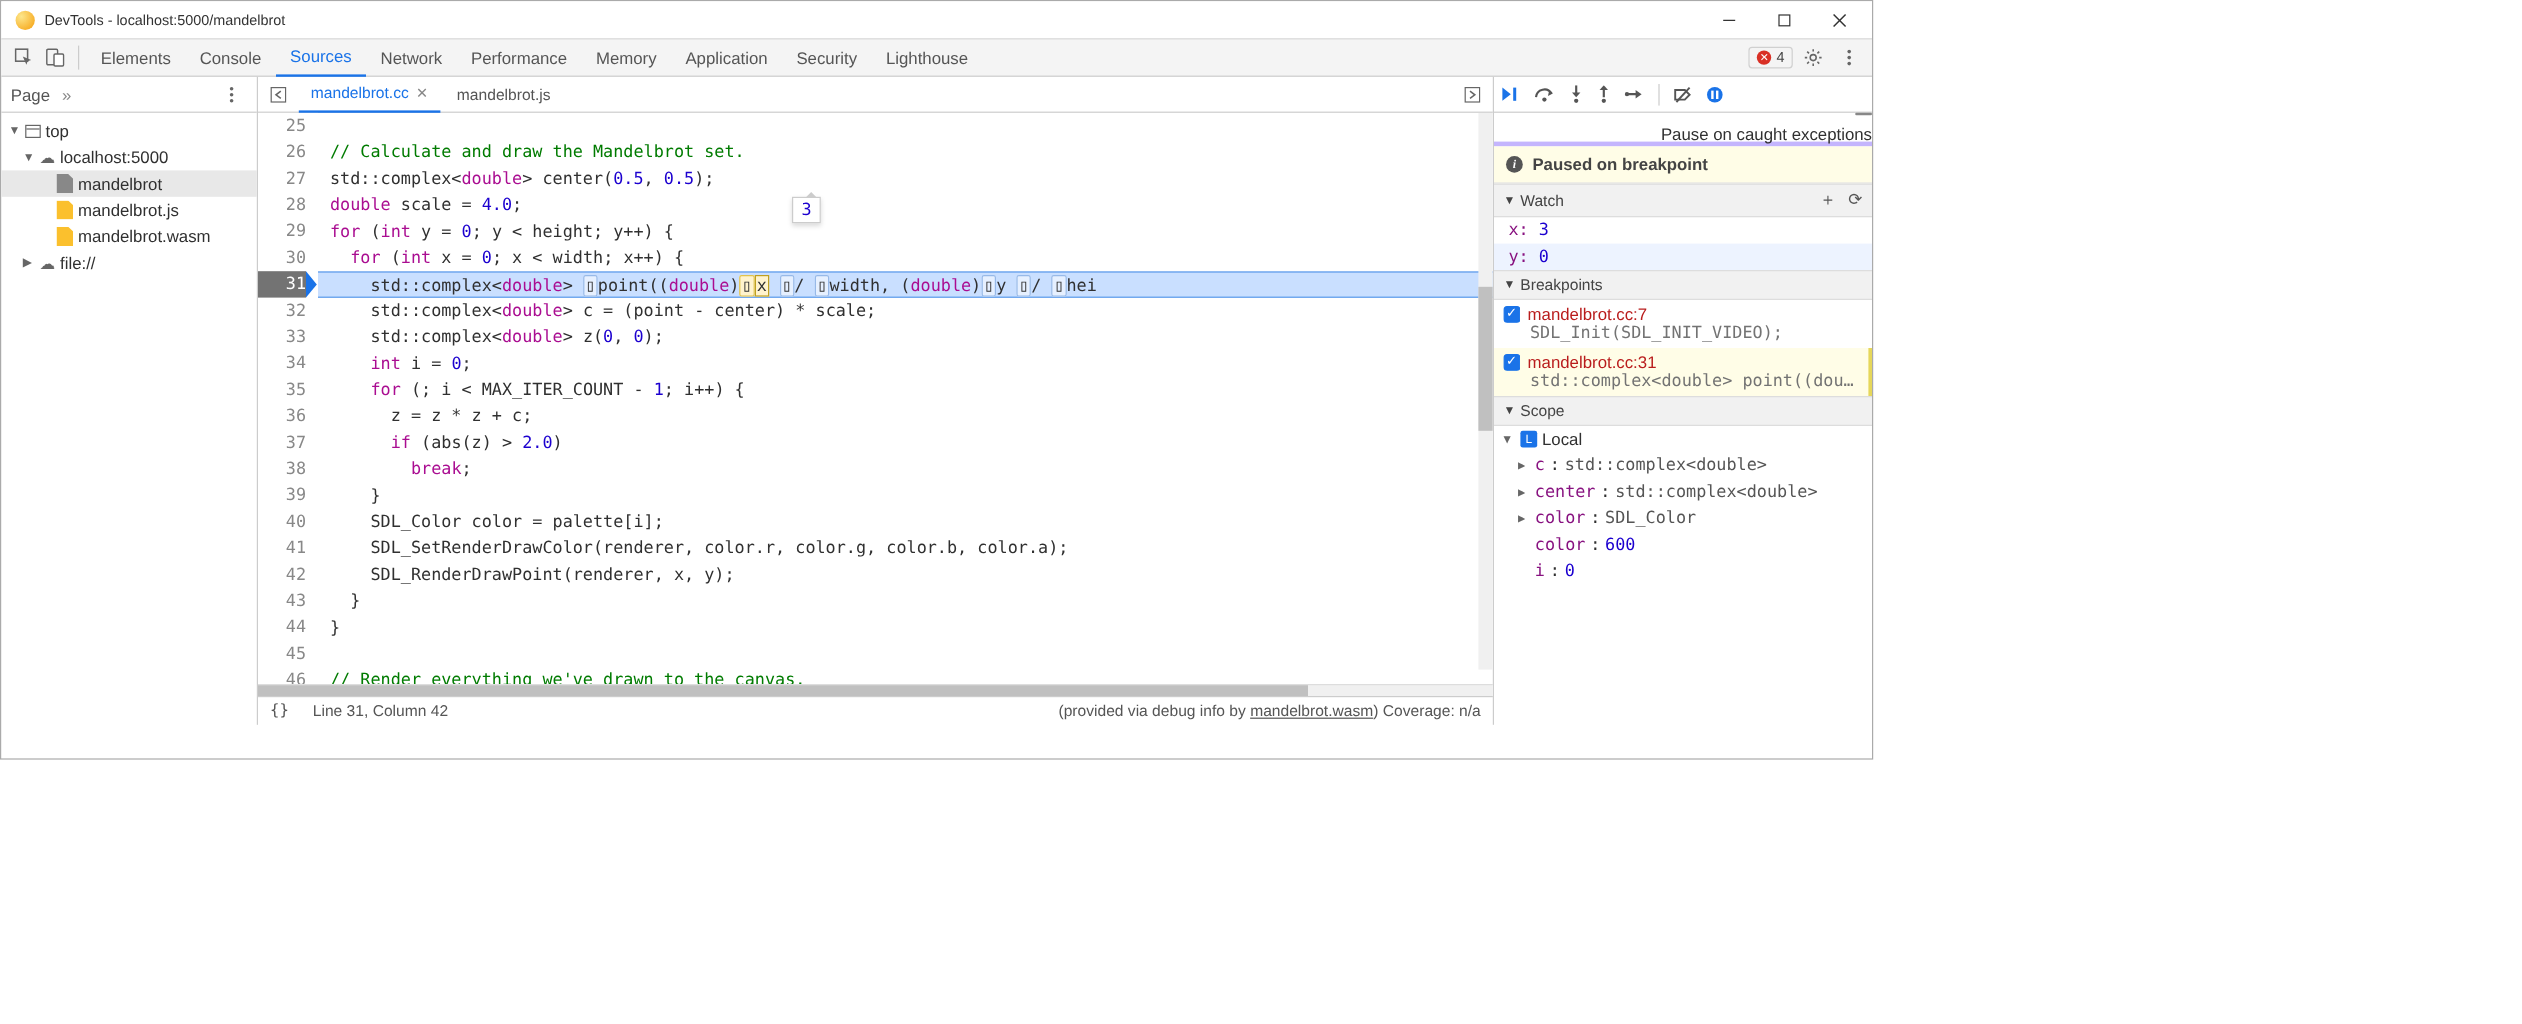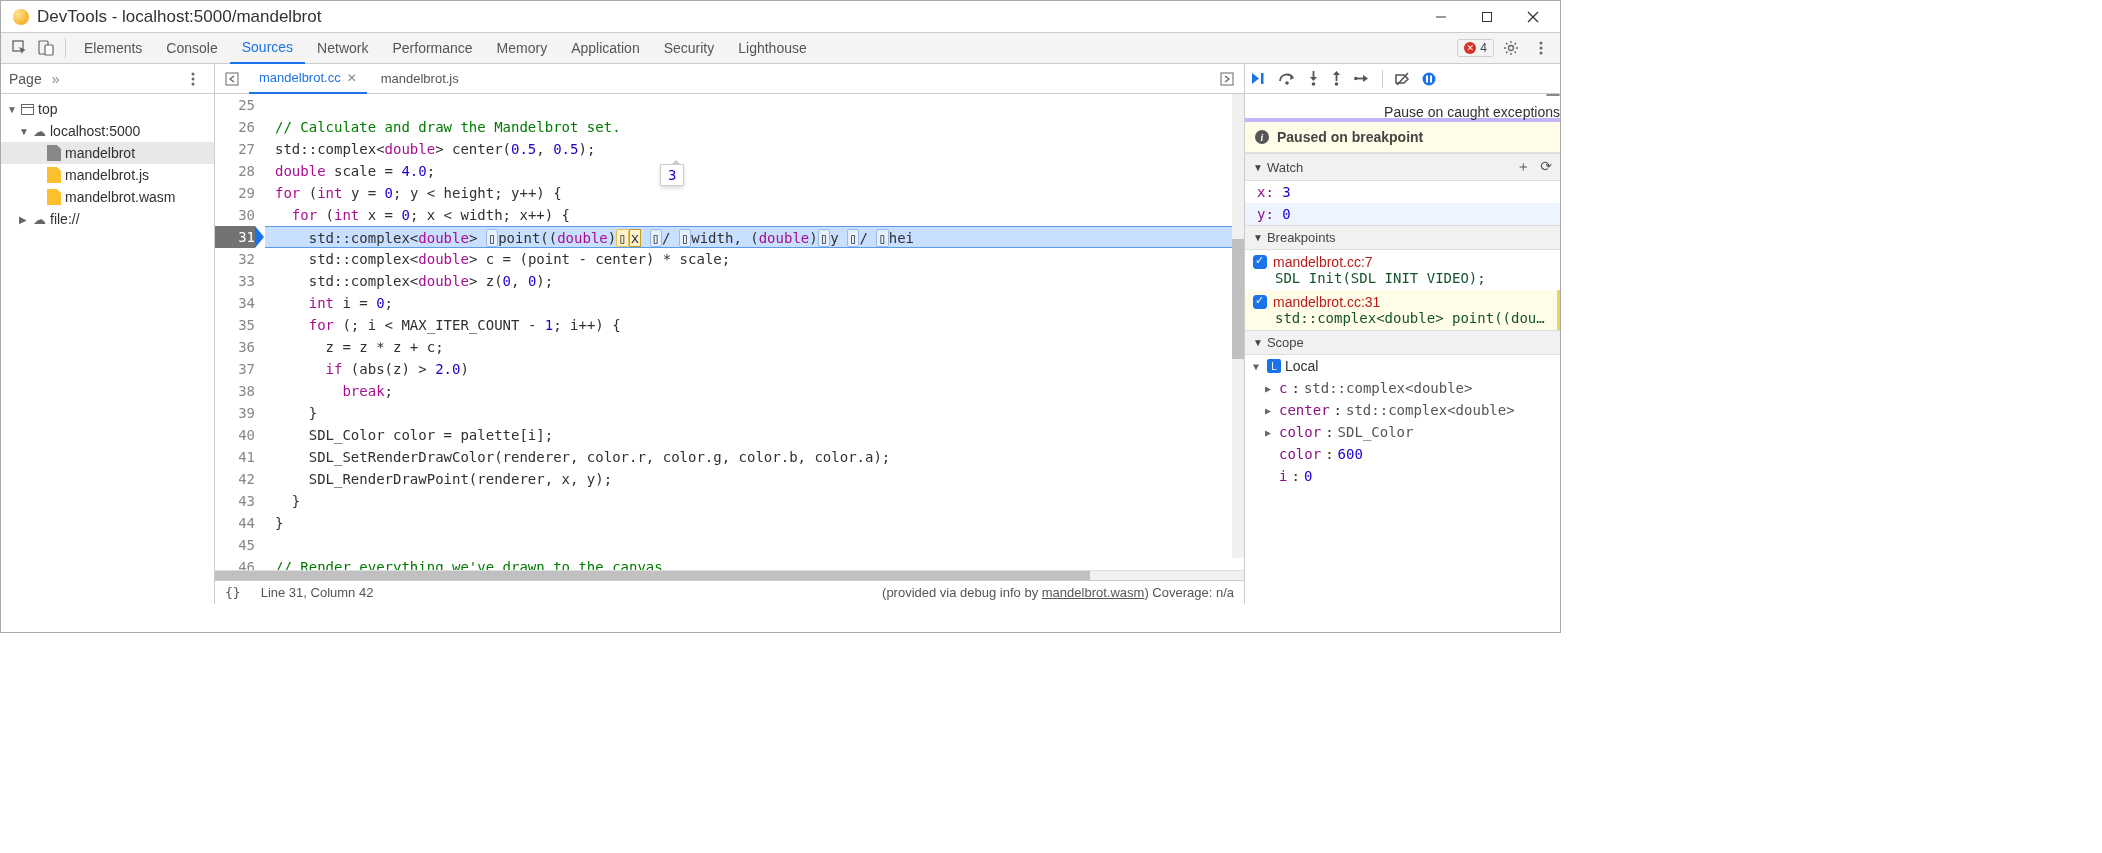--- a/index.html
+++ b/index.html
@@ -1,19 +1,19 @@
 <!DOCTYPE html>
 <html><head>
 <meta charset="utf-8">
 <style>
   * { box-sizing: border-box; margin: 0; padding: 0; }
   body { font-family: "Segoe UI", Tahoma, sans-serif; font-size: 13px; color: #303030; background: #fff; width: 1561px; height: 633px; overflow: hidden; border: 1px solid #aaa; }
   .titlebar { height: 32px; display: flex; align-items: center; padding: 0 4px; border-bottom: 1px solid #ccc; background: #fff; }
   .titlebar .app-icon { width: 16px; height: 16px; border-radius: 50%; background: radial-gradient(circle at 30% 30%, #fde68a, #f59e0b); margin: 0 8px; }
-  .titlebar .title { flex: 1; font-size: 17px; color: #333; }
+  .titlebar .title { flex: 1; font-size: 12px; color: #333; }
   .win-btn { width: 46px; height: 30px; display: flex; align-items: center; justify-content: center; }
   .win-btn svg { width: 12px; height: 12px; }
   .tabs-row { height: 31px; display: flex; align-items: center; border-bottom: 1px solid #ccc; background: #f4f4f4; padding-left: 6px; }
   .toolbar-icon { width: 26px; height: 26px; display: flex; align-items: center; justify-content: center; color: #555; }
   .tabs-row .divider { width: 1px; height: 20px; background: #ccc; margin: 0 6px; }
   .dev-tab { padding: 0 12px; height: 31px; display: flex; align-items: center; color: #555; font-size: 14px; cursor: default; }
   .dev-tab.active { color: #1a73e8; border-bottom: 2px solid #1a73e8; }
   .tabs-right { margin-left: auto; display: flex; align-items: center; gap: 4px; padding-right: 6px; }
   .error-badge { display: flex; align-items: center; gap: 4px; border: 1px solid #d0d0d0; padding: 1px 6px; border-radius: 3px; font-size: 12px; color: #444; }
   .error-badge .dot { width: 12px; height: 12px; border-radius: 50%; background: #d93025; color: #fff; font-size: 9px; display: flex; align-items: center; justify-content: center; }
@@ -67,21 +67,21 @@
   .info-dot { width:14px; height:14px; border-radius:50%; background:#555; color:#fff; font-size:10px; display:flex; align-items:center; justify-content:center; font-style:italic; font-family:serif; }
   .section-head { background: #f1f1f1; padding: 4px 8px; display: flex; align-items: center; border-top: 1px solid #ddd; border-bottom: 1px solid #ddd; color: #444; font-size: 13px; }
   .section-head .tw { font-size: 10px; margin-right: 4px; }
   .section-head .acts { margin-left:auto; display:flex; gap:10px; color:#555; font-size:14px; }
   .watch-row { font-family: Consolas, monospace; padding: 3px 12px; color: #881280; }
   .watch-row .v { color: #1c00cf; }
   .watch-row.sel { background: #edf3ff; }
   .bp-row { padding: 4px 8px 4px 8px; }
   .bp-row.current { background: #fffde7; border-right: 3px solid #e6d75a; }
   .bp-row .l1 { display:flex; align-items:center; gap:6px; color: #b91c1c; text-align: right; }
-  .bp-row .l2 { font-family: Consolas, monospace; padding-left: 22px; color: #14532d; white-space: nowrap; overflow: hidden; text-overflow: ellipsis; }
+  .bp-row .l2 { font-family: Consolas, monospace; padding-left: 22px; color: #737373; white-space: nowrap; overflow: hidden; text-overflow: ellipsis; }
   .scope-row { padding: 3px 8px; font-family: Consolas, monospace; display:flex; align-items:center; gap: 4px; }
   .scope-row .tw { font-size: 10px; color:#666; width: 10px; }
   .scope-row .k { color: #881280; }
   .scope-row .v { color: #555; }
   .scope-row .vn { color: #1c00cf; }
   .L-badge { width:14px; height:14px; background:#1a73e8; color:#fff; font-size:10px; display:flex; align-items:center; justify-content:center; border-radius:2px; font-family: sans-serif; }
   .vtrack { position: absolute; right: 0; top: 0; bottom: 12px; width: 12px; background: #f0f0f0; }
   .vtrack .vthumb { position:absolute; left:0; right:0; top: 145px; height: 120px; background: #c0c0c0; }
 </style>
 </head>

